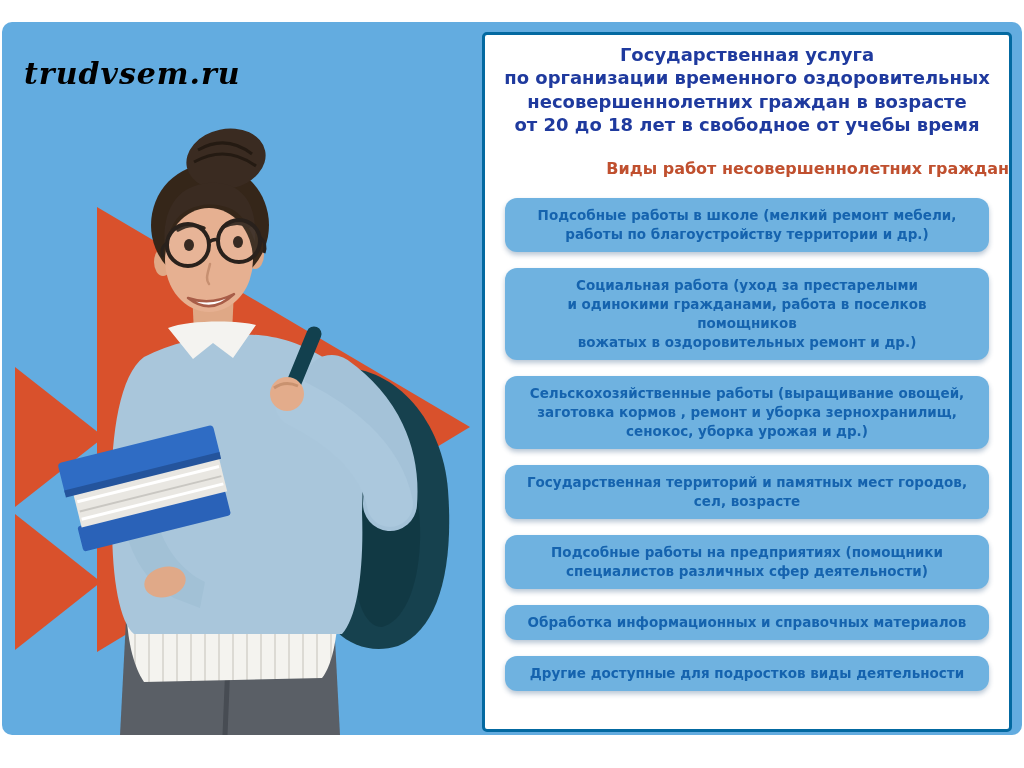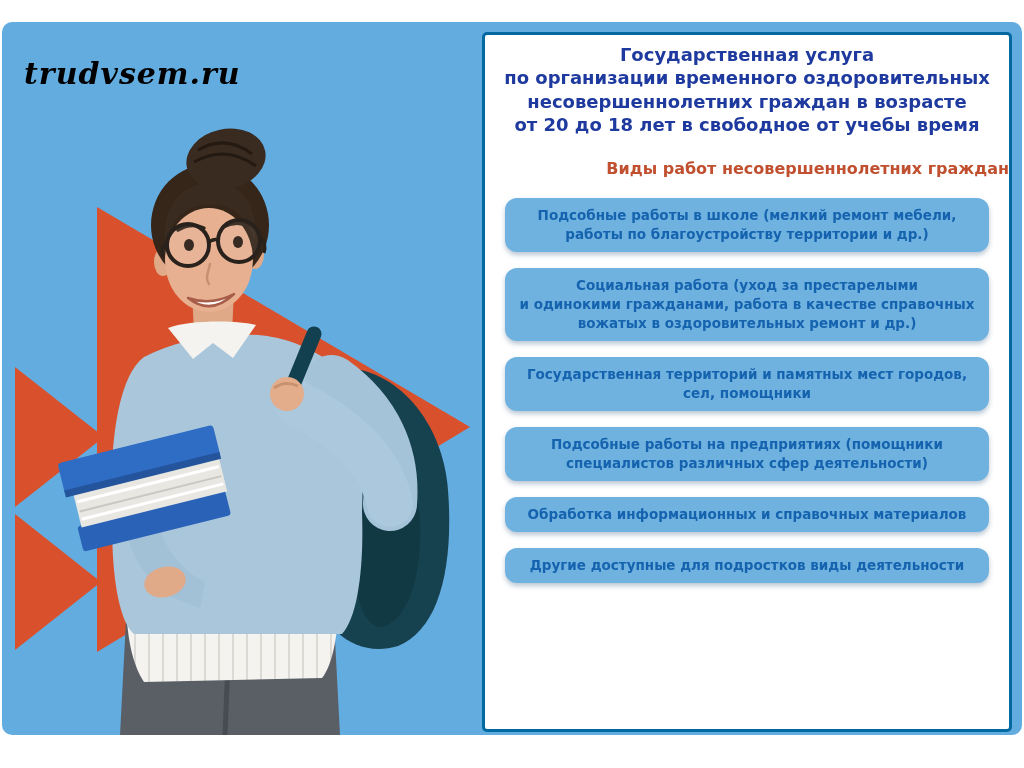--- a/index.html
+++ b/index.html
@@ -121,26 +121,31 @@
       </div>
       <div class="subtitle">Виды работ несовершеннолетних граждан</div>
 
       <div class="banners">
         <div class="banner">
           <span>Подсобные работы в школе (мелкий ремонт мебели,</span>
           <span>работы по  благоустройству территории и др.)</span>
         </div>
         <div class="banner">
           <span>Социальная работа (уход за престарелыми</span>
-          <span>и одинокими гражданами, работа в качестве справочных</span>
+          <span>и одинокими гражданами, работа в поселков помощников</span>
           <span>вожатых  в оздоровительных ремонт и др.)</span>
         </div>
         <div class="banner">
+          <span>Сельскохозяйственные работы (выращивание овощей,</span>
+          <span>заготовка кормов , ремонт и уборка зернохранилищ,</span>
+          <span>сенокос, уборка урожая и др.)</span>
+        </div>
+        <div class="banner">
           <span>Государственная территорий и памятных мест городов,</span>
-          <span>сел, помощники</span>
+          <span>сел, возрасте</span>
         </div>
         <div class="banner">
           <span>Подсобные работы на предприятиях (помощники</span>
           <span>специалистов различных сфер деятельности)</span>
         </div>
         <div class="banner">
           <span>Обработка информационных и справочных материалов</span>
         </div>
         <div class="banner">
           <span>Другие доступные для подростков виды деятельности</span>

